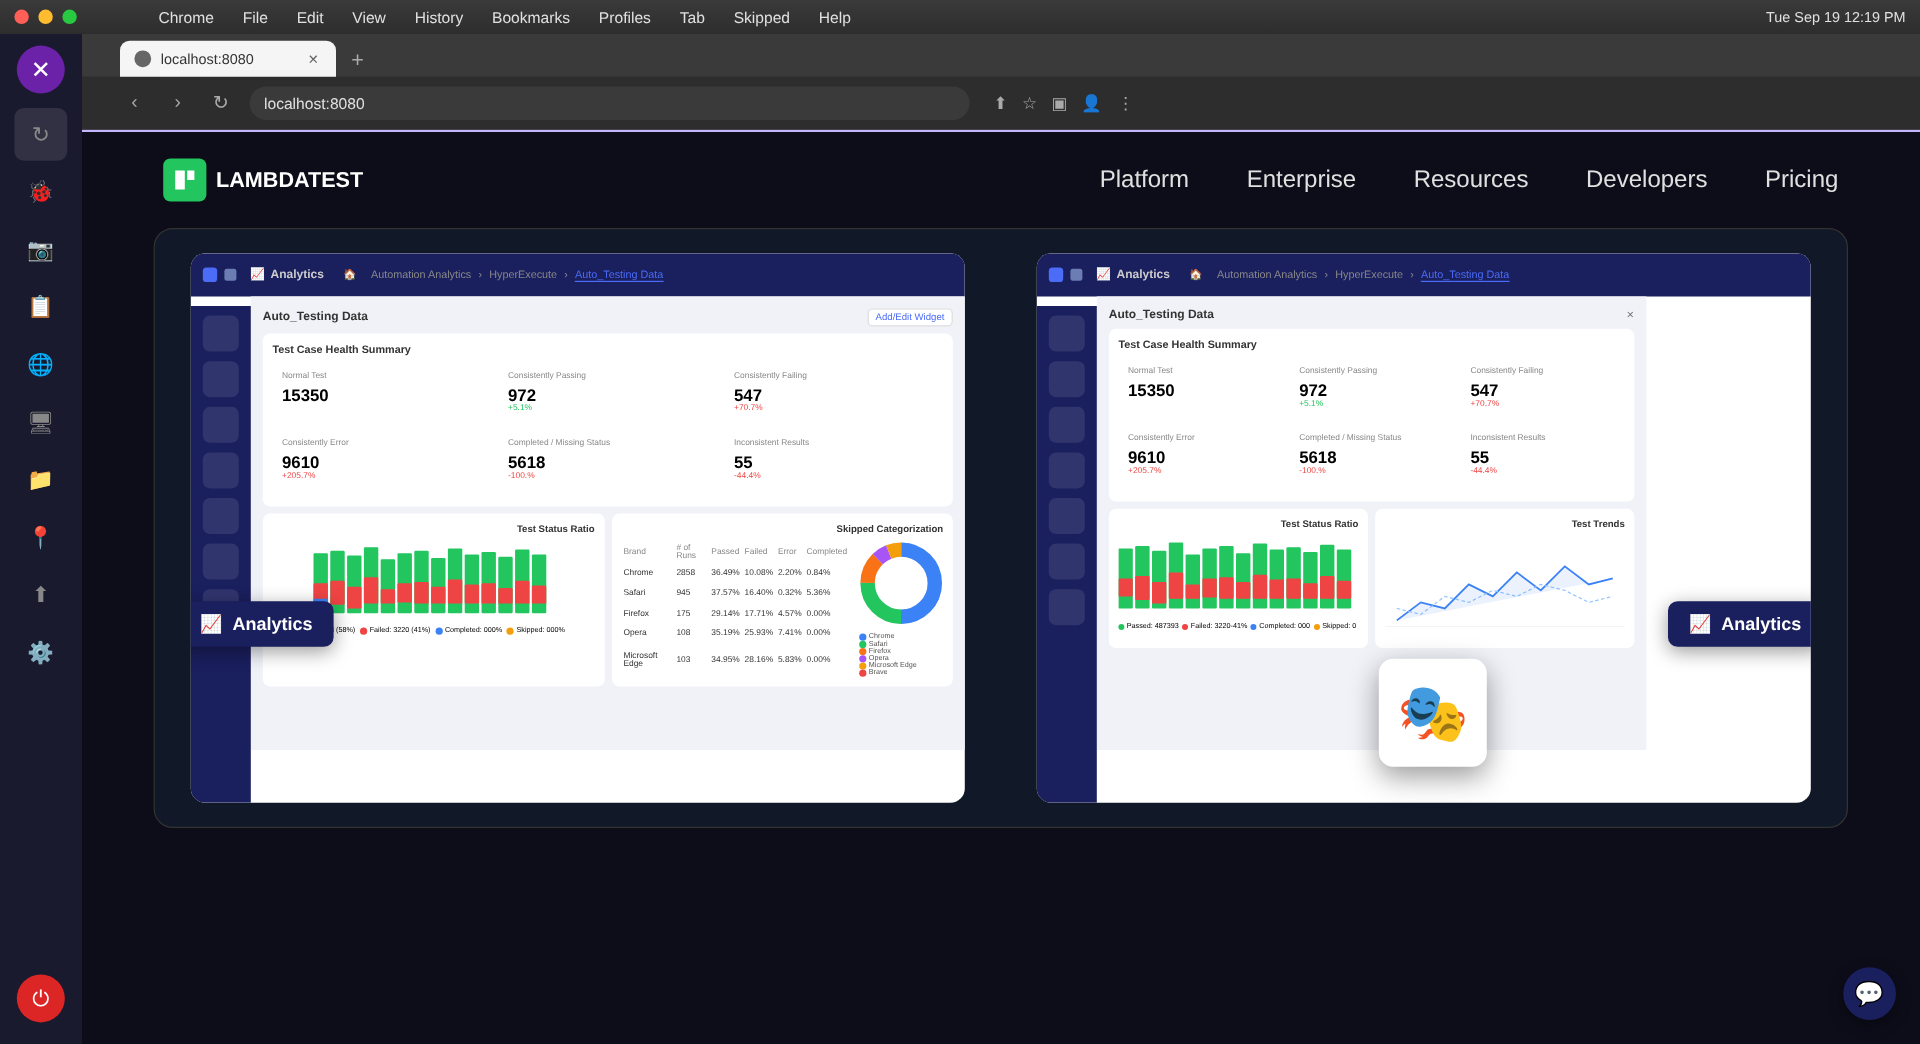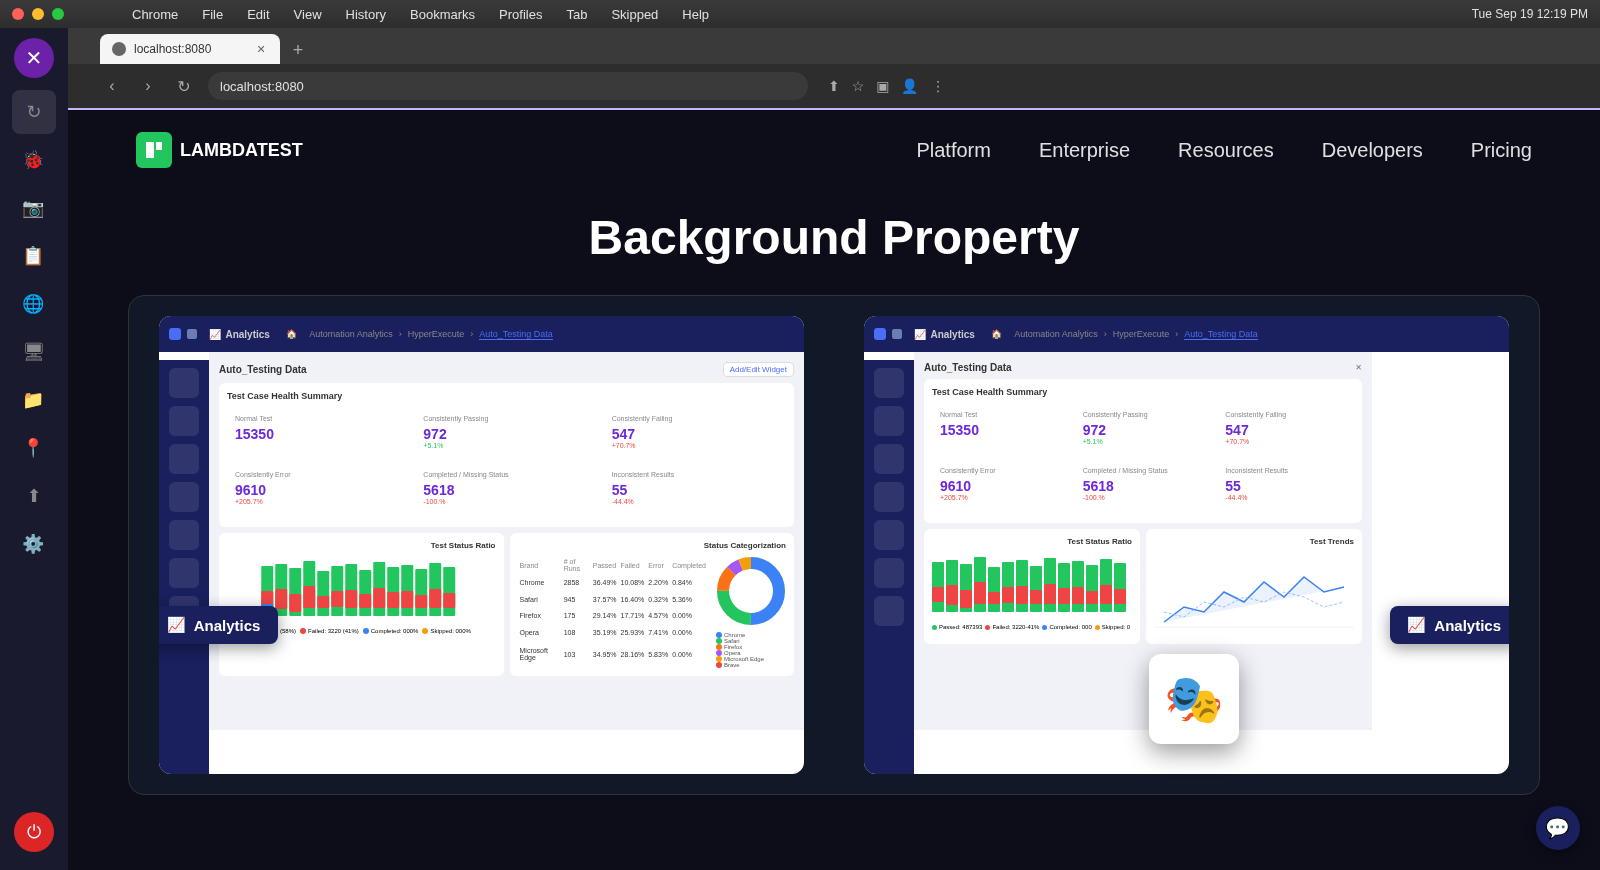--- a/index.html
+++ b/index.html
@@ -206,21 +206,21 @@
       grid-template-columns: repeat(3, 1fr);
       gap: 6px;
       margin-bottom: 6px;
     }
     .db-stat-card {
       background: white;
       border-radius: 6px;
       padding: 8px;
     }
     .db-stat-label { font-size: 7px; color: #888; margin-bottom: 4px; }
-    .db-stat-value { font-size: 14px; font-weight: 700; color: #6d28d9; }
+    .db-stat-value { font-size: 14px; font-weight: 700; color: #000000; }
     .db-stat-delta { font-size: 7px; color: #22c55e; }
 
     .db-charts-row {
       display: grid;
       grid-template-columns: 1fr 1fr;
       gap: 6px;
     }
     .db-chart-card {
       background: white;
       border-radius: 6px;
@@ -391,23 +391,20 @@
     </div>
     <div class="nav-links">
       <a>Platform</a>
       <a>Enterprise</a>
       <a>Resources</a>
       <a>Developers</a>
       <a>Pricing</a>
     </div>
   </nav>
 
-  <div class="hero">
-    <h1>Background Property</h1>
-  </div>
 
   <div class="showcase-outer">
     <div style="display: flex; gap: 20px; height: 100%; position: relative;">
 
       <div class="dashboard-card left" style="flex: 1; position: relative;">
 
         <div class="db-header-nav">
           <div style="width:12px;height:12px;background:#4a6cf7;border-radius:3px;"></div>
           <div style="width:10px;height:10px;background:#6b7db3;border-radius:2px;"></div>
           <div style="display:flex;align-items:center;gap:4px;margin-left:6px;">
@@ -515,21 +512,21 @@
                 </div>
                 <div style="display:flex;flex-wrap:wrap;gap:4px;margin-top:2px;">
                   <span style="font-size:6px;display:flex;align-items:center;gap:2px;"><span style="width:6px;height:6px;background:#22c55e;border-radius:50%;display:inline-block;"></span>Passed: 487393 (58%)</span>
                   <span style="font-size:6px;display:flex;align-items:center;gap:2px;"><span style="width:6px;height:6px;background:#ef4444;border-radius:50%;display:inline-block;"></span>Failed: 3220 (41%)</span>
                   <span style="font-size:6px;display:flex;align-items:center;gap:2px;"><span style="width:6px;height:6px;background:#3b82f6;border-radius:50%;display:inline-block;"></span>Completed: 000%</span>
                   <span style="font-size:6px;display:flex;align-items:center;gap:2px;"><span style="width:6px;height:6px;background:#f59e0b;border-radius:50%;display:inline-block;"></span>Skipped: 000%</span>
                 </div>
               </div>
 
               <div class="db-chart-card" style="position:relative;">
-                <div class="db-chart-title">Status Categorization</div>
+                <div class="db-chart-title">Skipped Categorization</div>
                 <div style="display:flex;gap:8px;">
                   <table class="browser-table">
                     <thead>
                       <tr>
                         <th>Brand</th>
                         <th># of Runs</th>
                         <th>Passed</th>
                         <th>Failed</th>
                         <th>Error</th>
                         <th>Completed</th>

